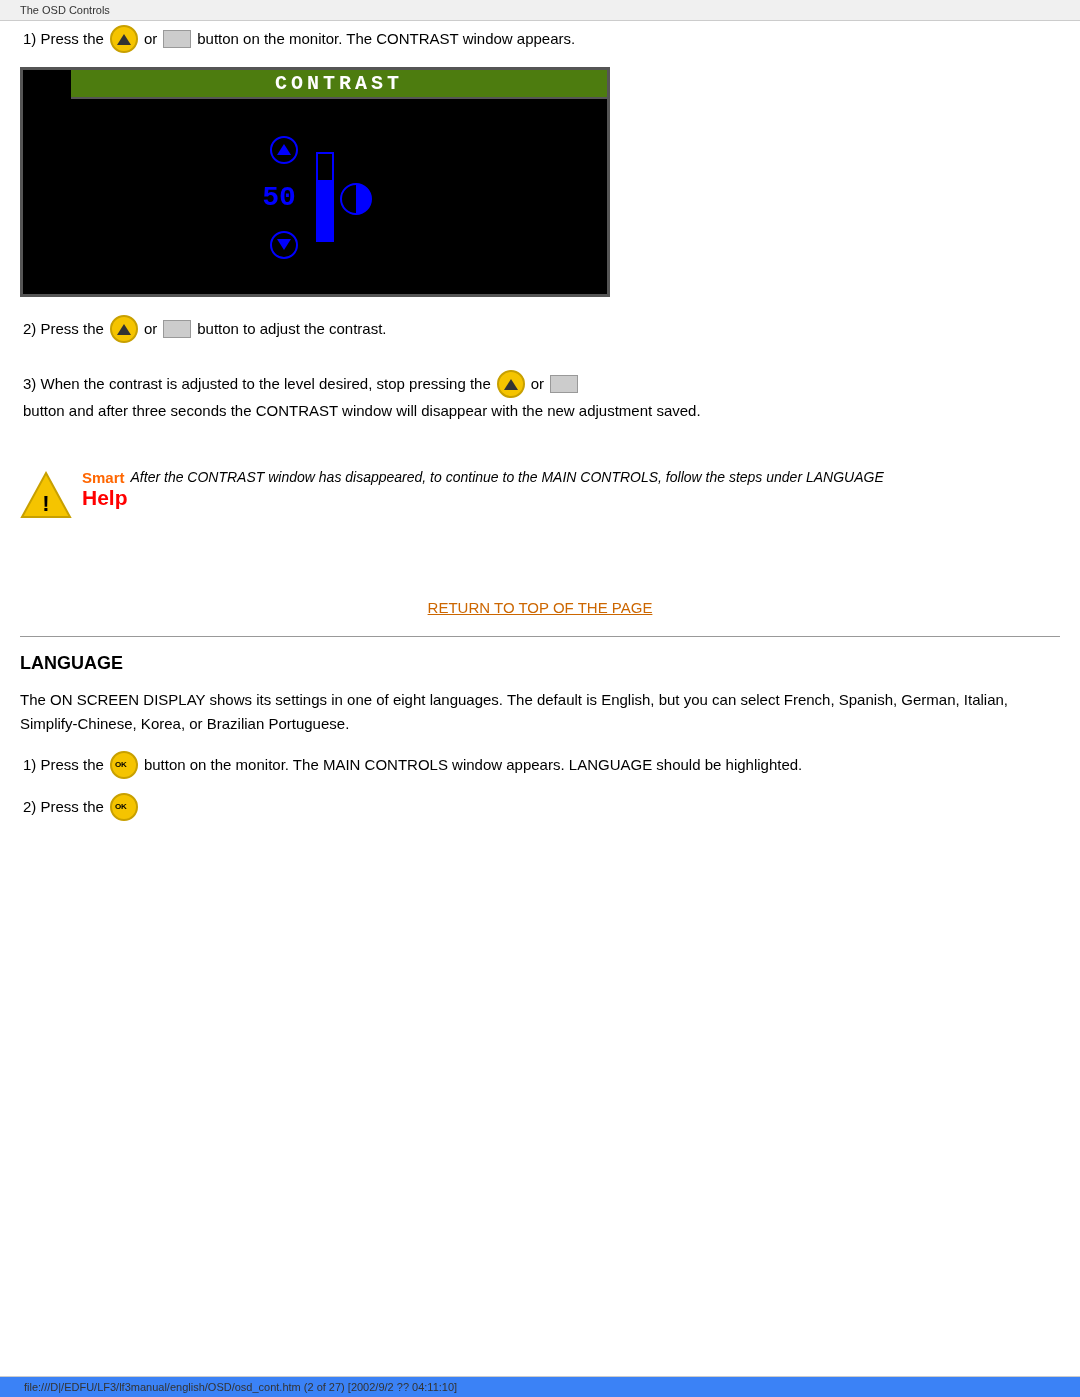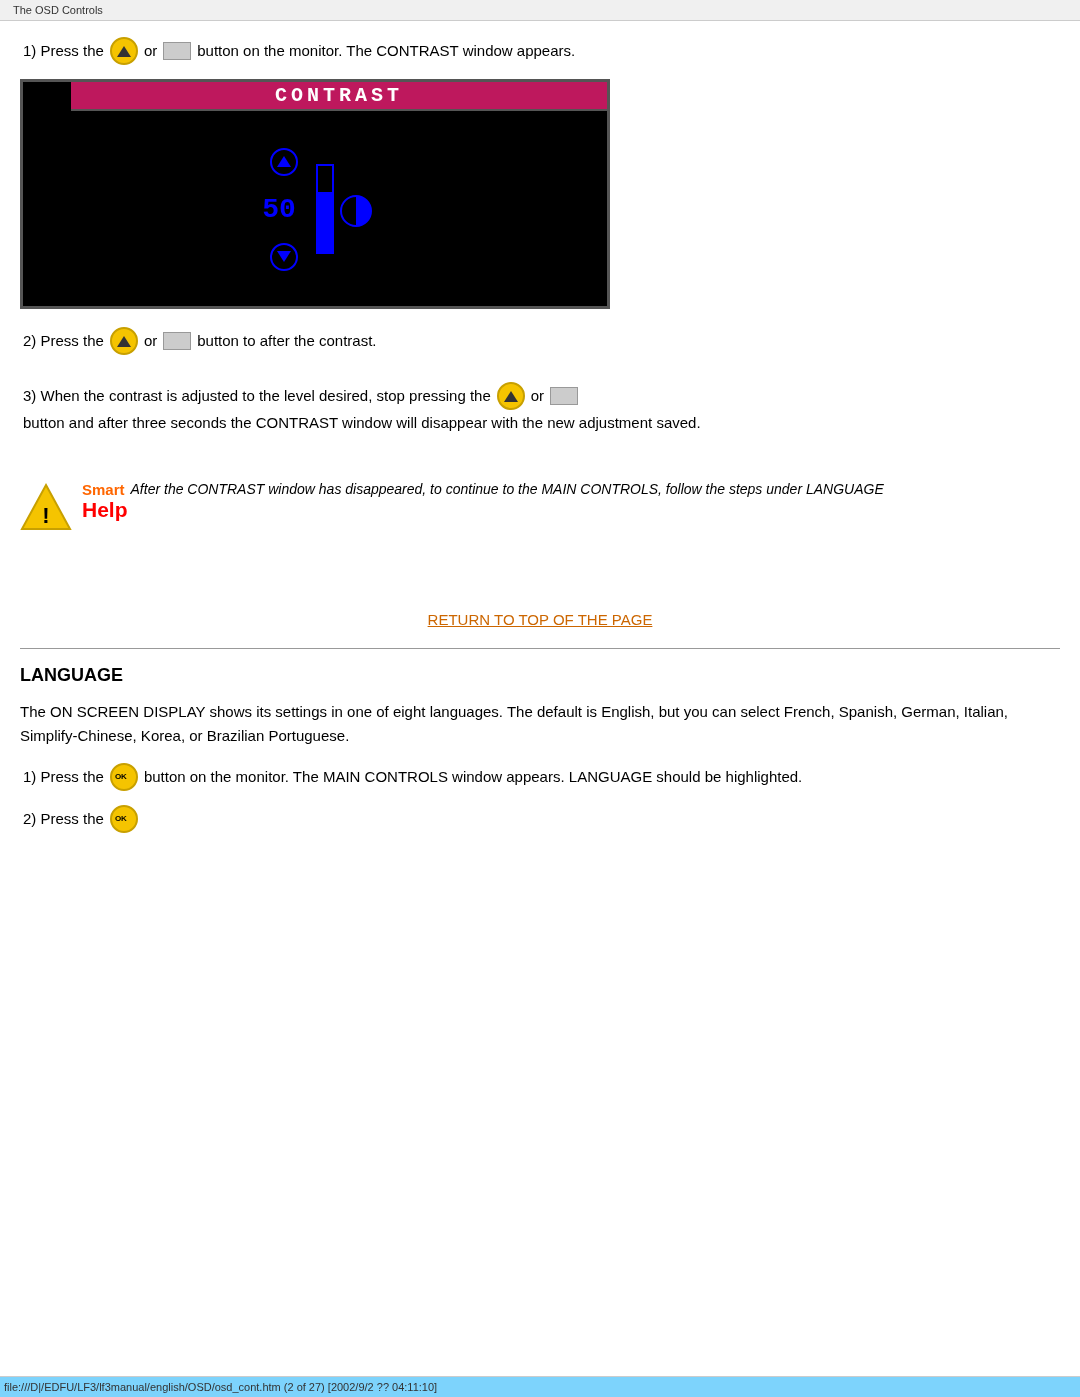--- a/index.html
+++ b/index.html
@@ -8,26 +8,26 @@
       font-size: 15px;
       color: #000;
       background: #fff;
       width: 1080px;
       min-height: 1397px;
       padding: 0;
     }
     #browser-title {
       font-size: 11px;
       color: #333;
-      padding: 4px 13px;
+      padding: 4px 20px;
       border-bottom: 1px solid #ccc;
       background: #f0f0f0;
     }
     #content {
-      padding: 16px 20px 40px 20px;
+      padding: 4px 20px 40px 20px;
     }
     .step-line {
       display: flex;
       align-items: center;
       flex-wrap: wrap;
       margin-bottom: 10px;
       line-height: 1.6;
     }
     .step-line span {
       margin: 0 3px;
@@ -95,21 +95,21 @@
       align-items: center;
       justify-content: center;
       position: relative;
     }
     .contrast-title {
       color: #fff;
       font-family: 'Courier New', monospace;
       font-size: 20px;
       font-weight: bold;
       letter-spacing: 4px;
-      background: #be185d;
+      background: #4d7c0f;
       padding: 2px 20px;
       position: absolute;
       top: 0;
       left: 0;
       right: 0;
       text-align: center;
       border-bottom: 2px solid #555;
       margin-left: 48px;
     }
     .contrast-inner {
@@ -255,25 +255,25 @@
     }
     .paragraph {
       margin-bottom: 14px;
       line-height: 1.65;
     }
     .footer-bar {
       position: fixed;
       bottom: 0;
       left: 0;
       width: 1080px;
-      background: #7dd3fc;
+      background: #3b82f6;
       border-top: 1px solid #ccc;
       font-size: 11px;
       color: #333;
-      padding: 4px 4px;
+      padding: 4px 24px;
     }
   </style>
 </head>
 <body>
 
 <div id="browser-title">The OSD Controls</div>
 
 <div id="content">
 
   
@@ -302,21 +302,21 @@
       </div>
     </div>
   </div>
 
   
   <div class="step-line">
     <span>2) Press the</span>
     <span class="btn-up"></span>
     <span>or</span>
     <span class="btn-down">&nbsp;&nbsp;&nbsp;</span>
-    <span>button to after the contrast.</span>
+    <span>button to adjust the contrast.</span>
   </div>
 
   <br>
 
   
   <div class="step-line" style="flex-wrap:wrap; line-height:1.7;">
     <span>3) When the contrast is adjusted to the level desired, stop pressing the</span>
     <span class="btn-up"></span>
     <span>or</span>
     <span class="btn-down">&nbsp;&nbsp;&nbsp;</span>

